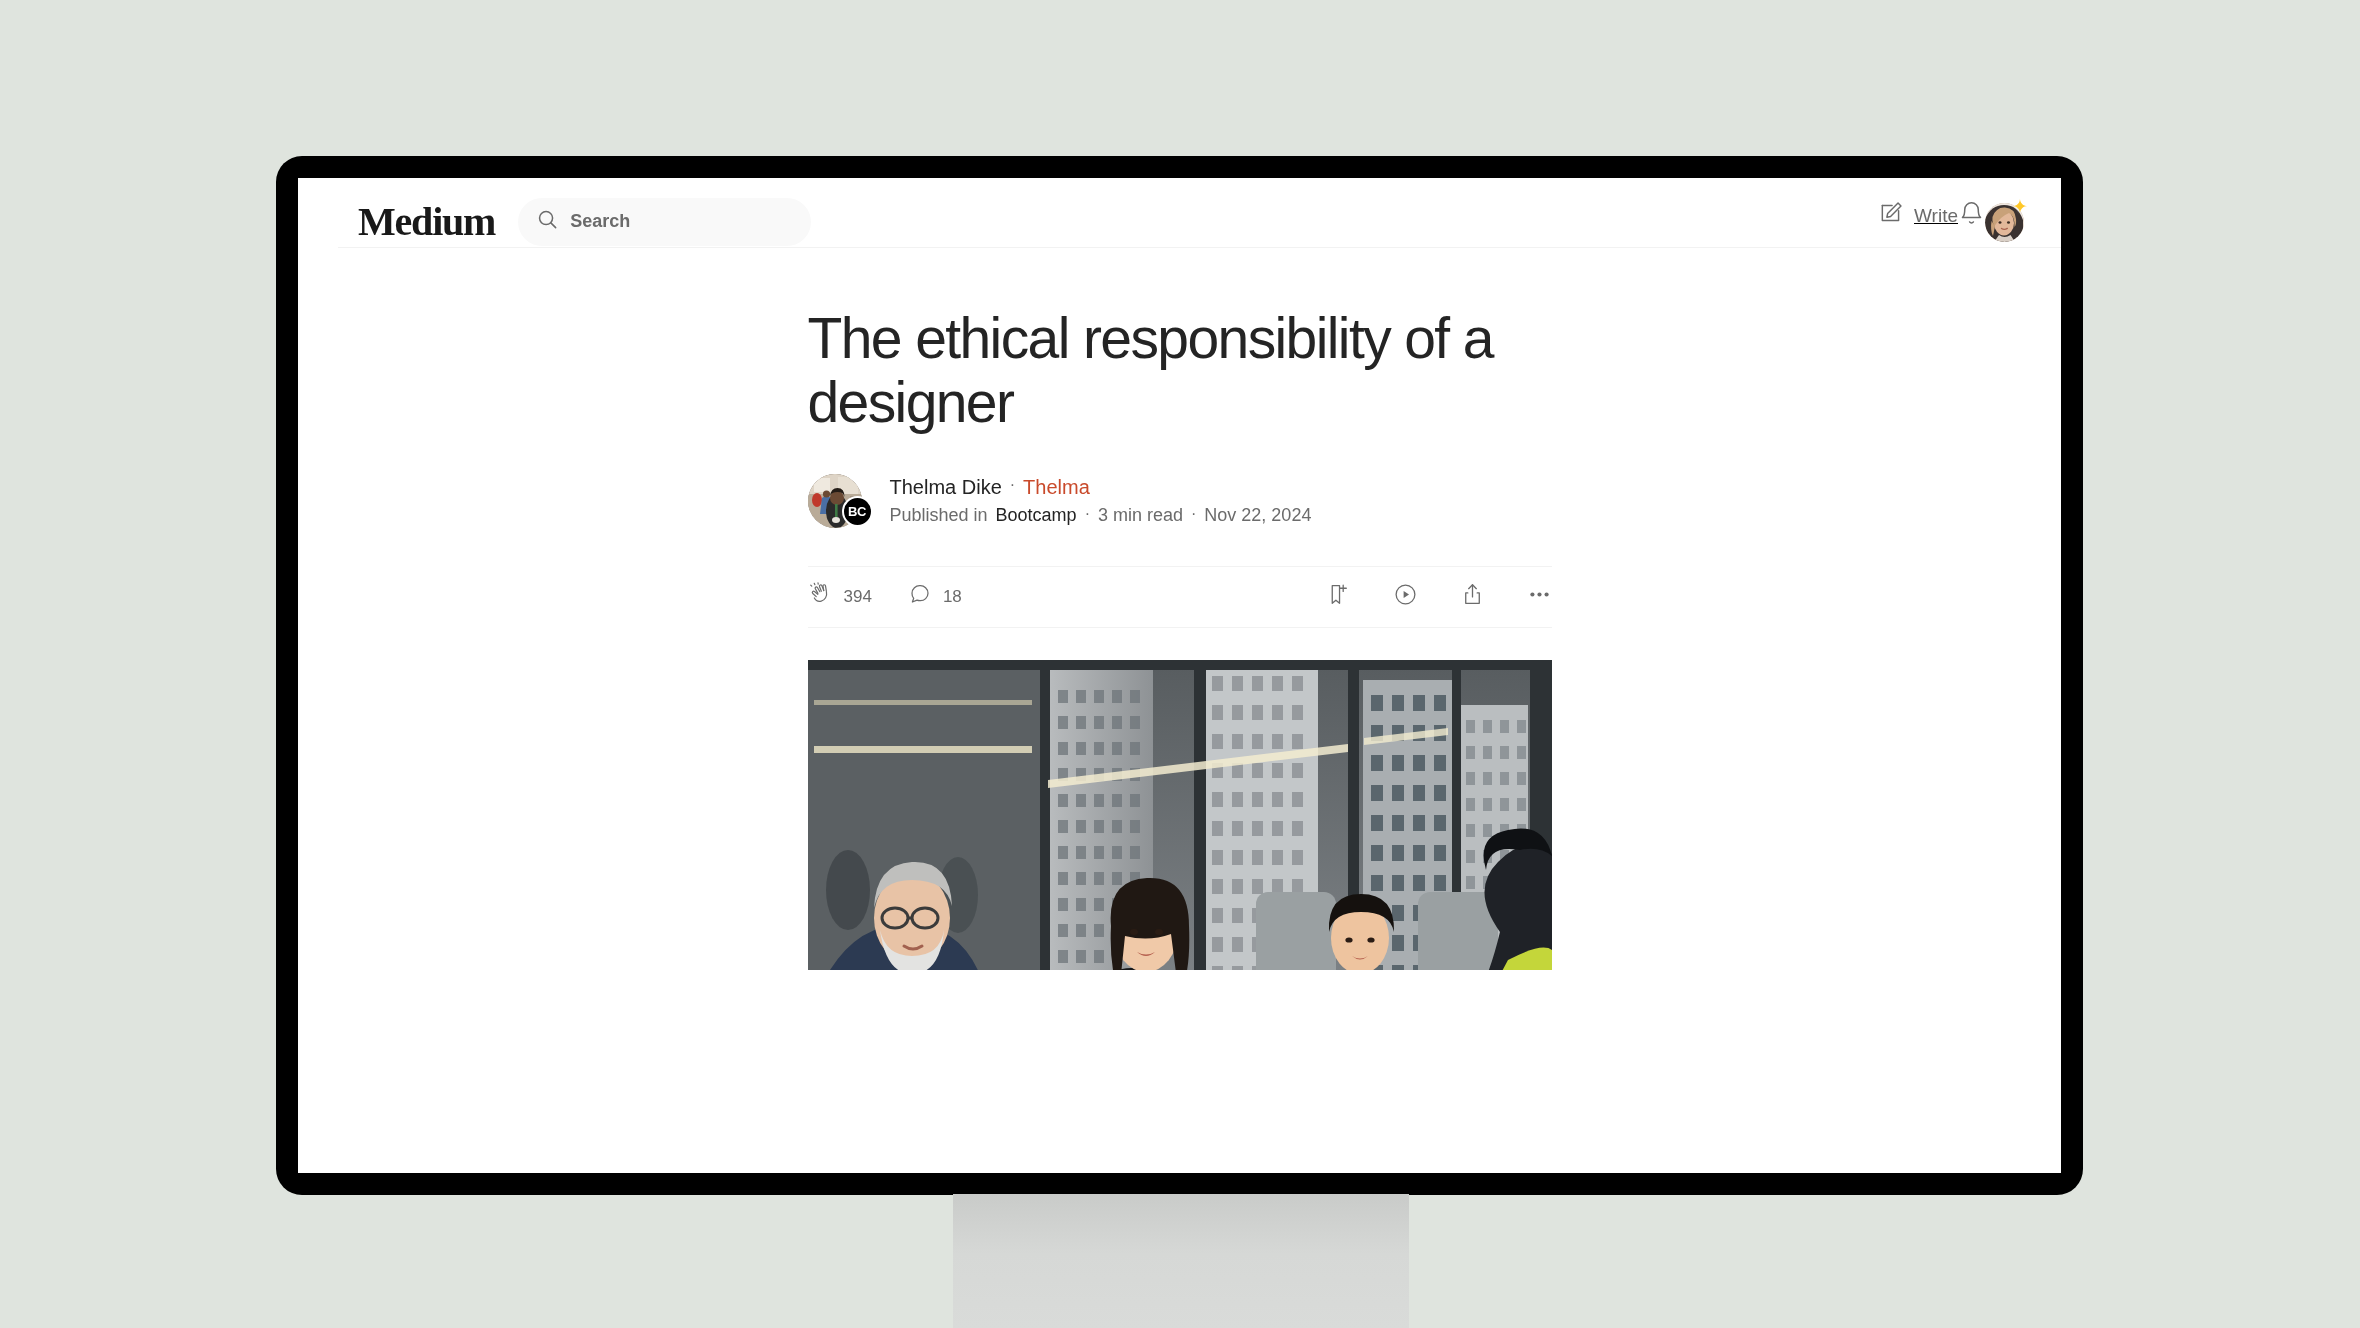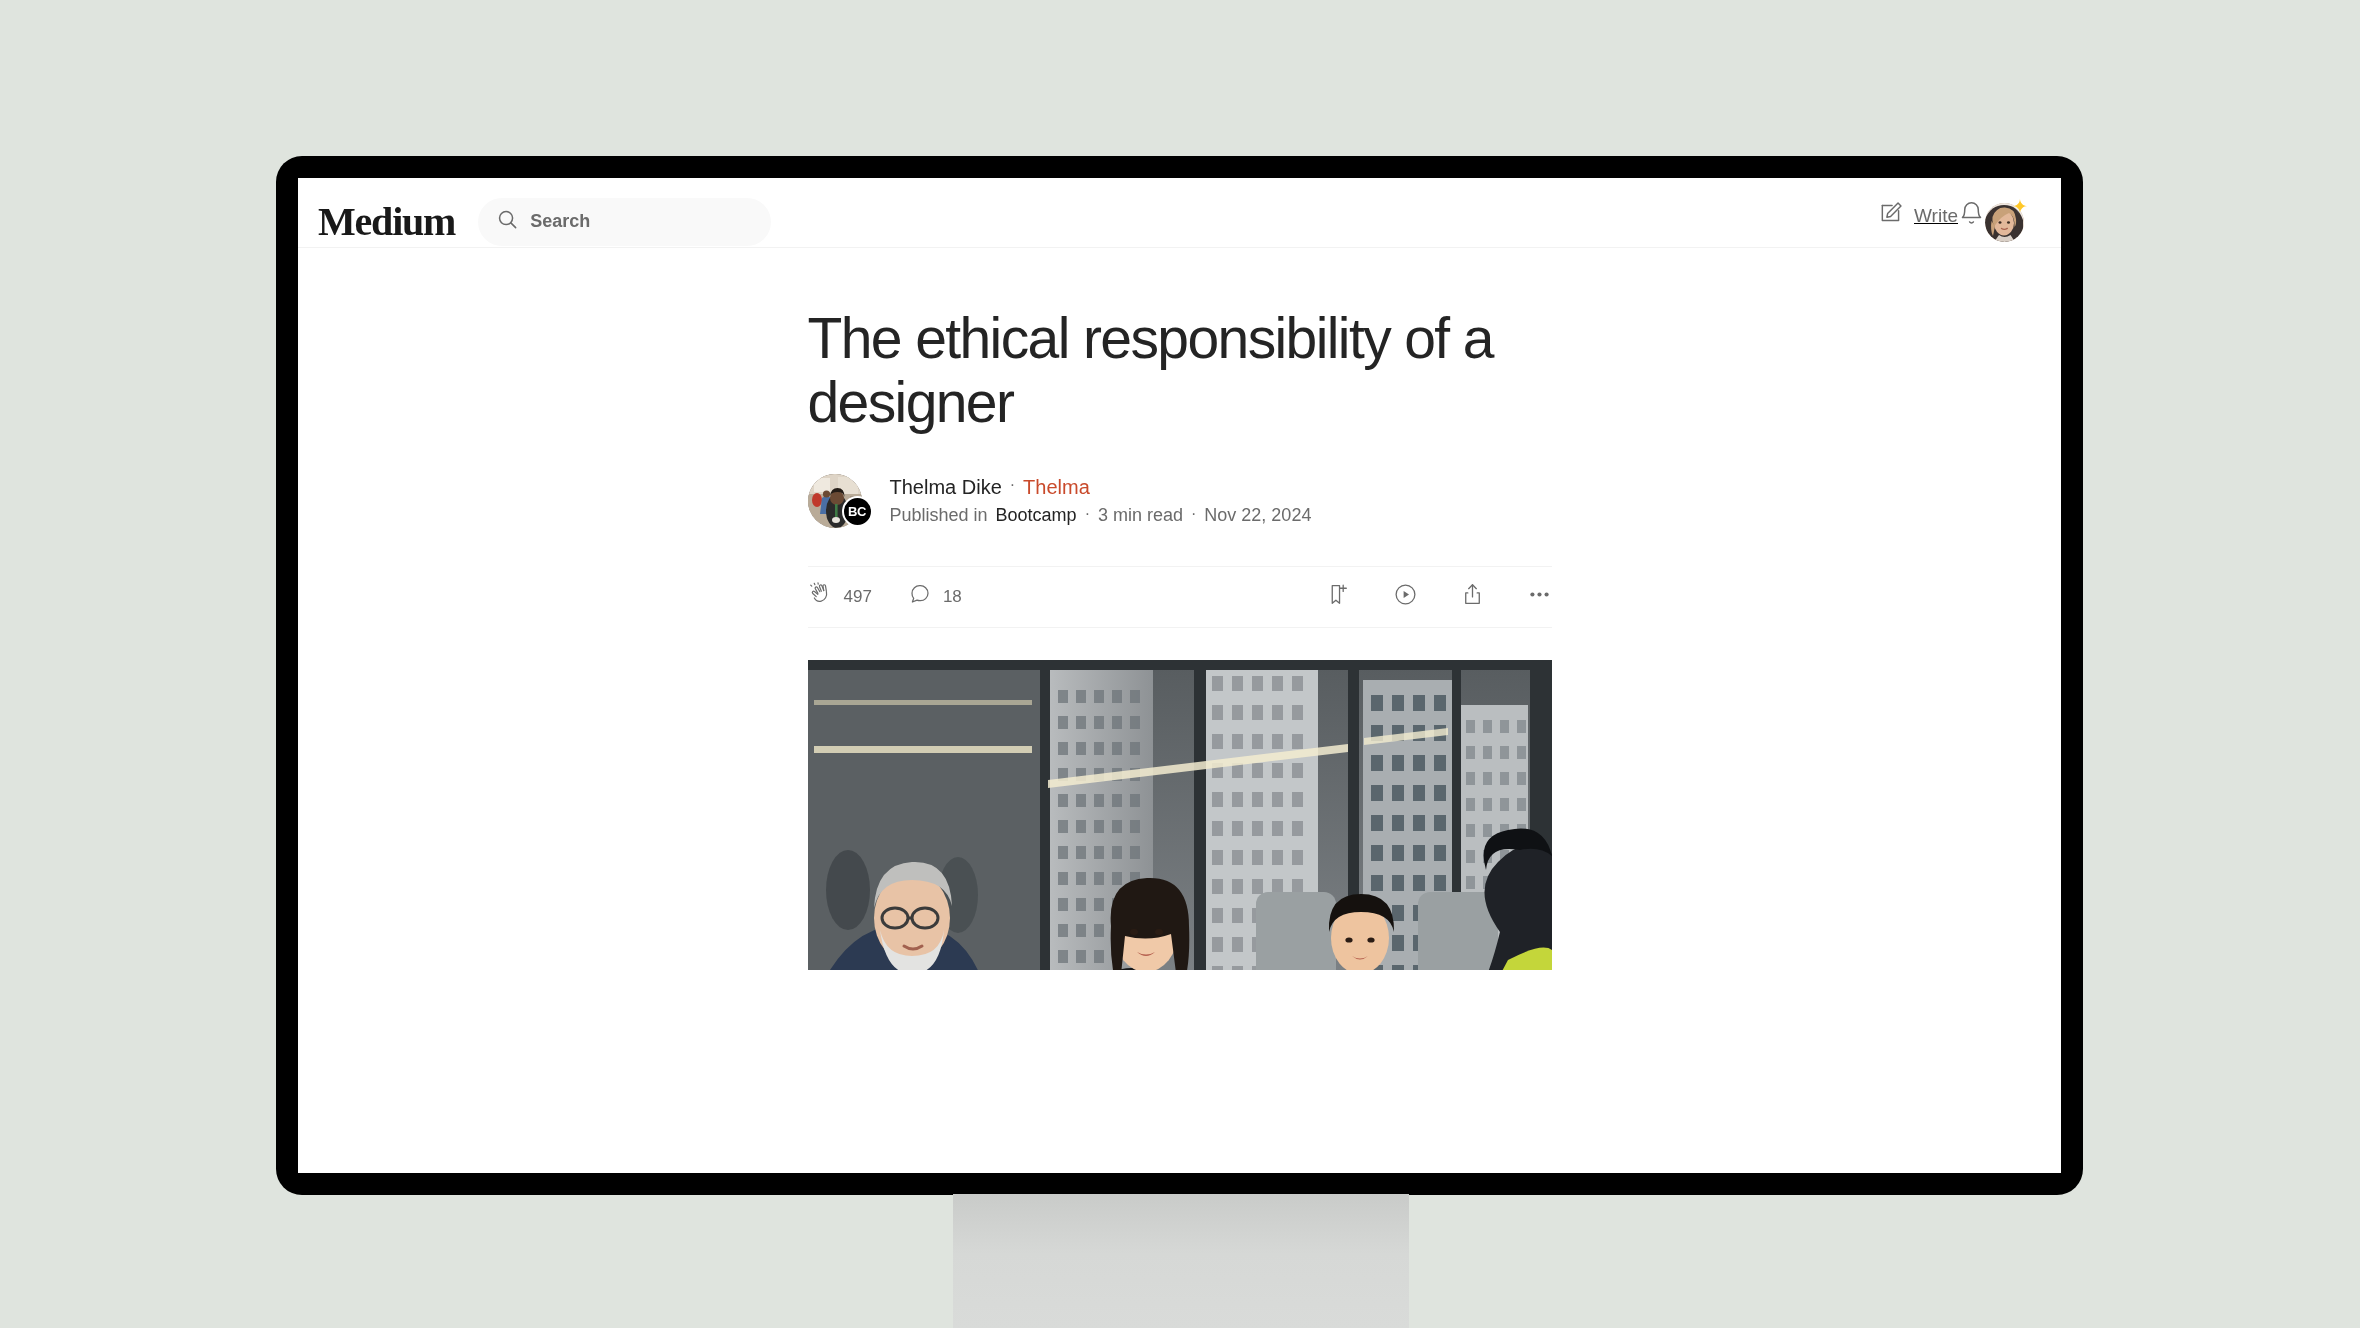--- a/index.html
+++ b/index.html
@@ -36,20 +36,21 @@
 
   
   #topnav {
     position:relative;
     height:70px;
     border-bottom:1px solid #f2f2f2;
     display:flex;
     align-items:center;
     padding:18px 33px 0 20px;
     background:#fff;
+    margin-left:40px;
   }
   #logo {
     font-family:"Liberation Serif", serif;
     font-weight:700;
     font-size:40px;
     letter-spacing:-1.2px;
     color:#191919;
     line-height:1;
     margin-right:23px;
     white-space:nowrap;
@@ -293,21 +294,21 @@
           <span class="act">
             <span>
               <svg width="25" height="25" viewBox="0 0 24 24" fill="none" stroke="#6b6b6b" stroke-width="1.15" stroke-linecap="round" stroke-linejoin="round">
                 <path d="M11.4 9.3 8.9 5.1a1.2 1.2 0 0 0-2 1.2l2.6 4.6"></path>
                 <path d="M9.4 11.8 6.2 9.2a1.2 1.2 0 0 0-1.6 1.8l3.3 3"></path>
                 <path d="M12.8 8.9 11 4.3a1.2 1.2 0 0 1 2.2-.9l2 4.6"></path>
                 <path d="M15 8.3 14.4 4a1.2 1.2 0 0 1 2.4-.3l.9 5.6c.9 4.4-1.4 8.2-5 9-3.2.7-5.4-.6-6.6-3"></path>
                 <path d="M6.6 2.6 6 1.2M3.6 4 2.6 3M9.8 2.1 9.6.7"></path>
               </svg>
             </span>
-            <span class="cnt">497</span>
+            <span class="cnt">394</span>
           </span>
 
           <span class="act">
             <span>
               <svg width="24" height="24" viewBox="0 0 24 24" fill="none" stroke="#6b6b6b" stroke-width="1.25" stroke-linecap="round" stroke-linejoin="round">
                 <path d="M20 11.2a7.6 7.6 0 0 1-7.8 7.5 8.9 8.9 0 0 1-3.2-.5L4.4 20l1.3-3.7A7.3 7.3 0 0 1 4 11.2 7.6 7.6 0 0 1 12 3.7a7.6 7.6 0 0 1 8 7.5z"></path>
               </svg>
             </span>
             <span class="cnt">18</span>
           </span>

